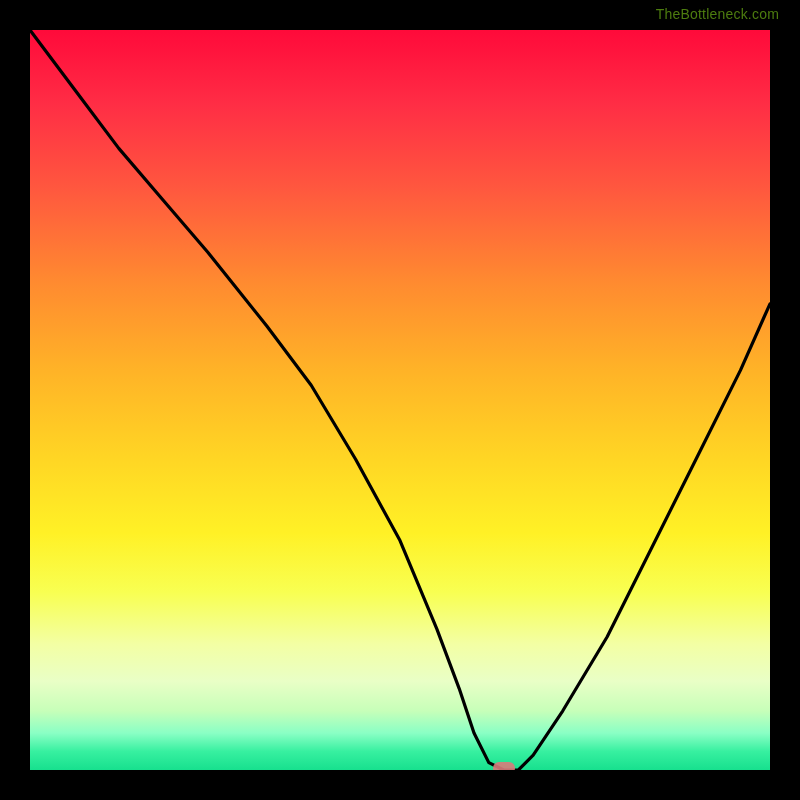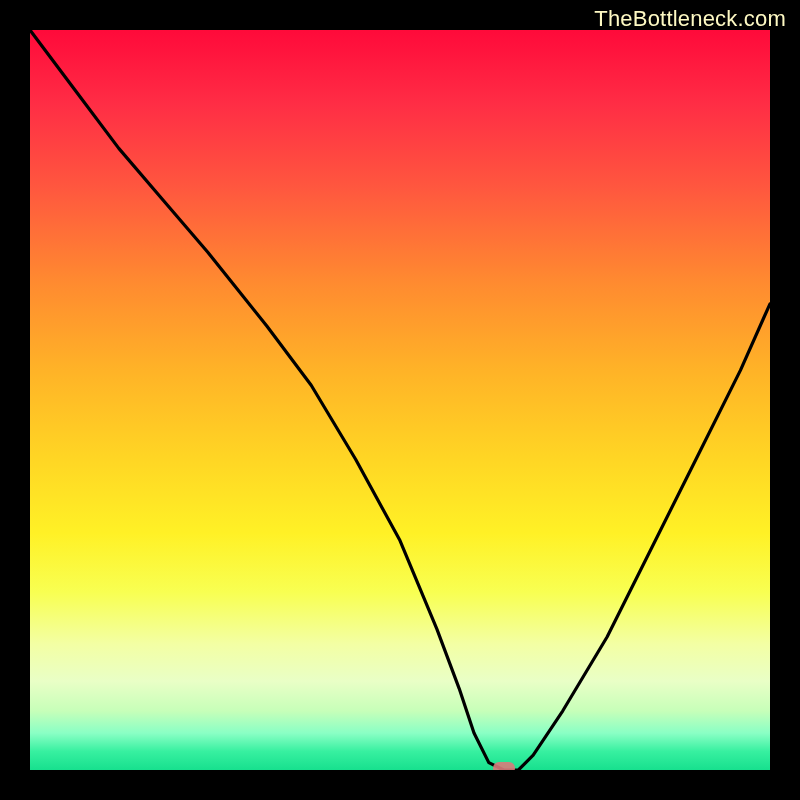--- a/index.html
+++ b/index.html
@@ -57,23 +57,23 @@
     position: absolute;
     width: 22px;
     height: 12px;
     border-radius: 6px;
     background: #d87b7b;
     opacity: 0.9;
   }
   .watermark {
     position: absolute;
     top: 6px;
-    right: 14px;
-    color: #fef9c3;
-    font-size: 22px;
+    right: 21px;
+    color: #4d7c0f;
+    font-size: 14px;
     letter-spacing: 0.2px;
     user-select: none;
   }
 </style>
 </head>
 <body>
 
 <div class="stage">
 
   <div class="watermark">TheBottleneck.com</div>

